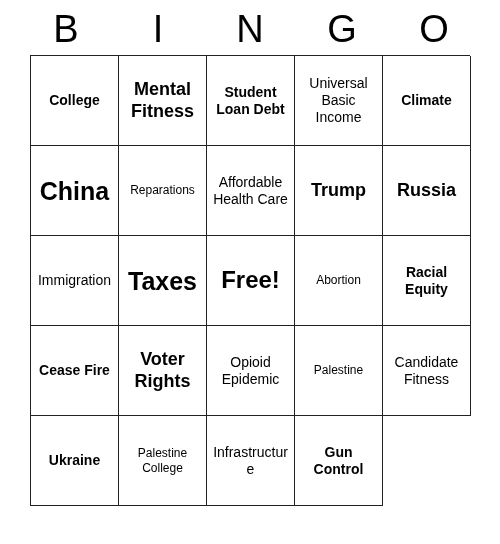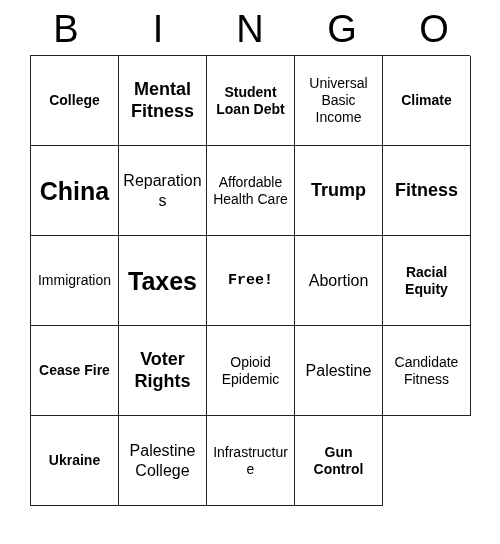--- a/index.html
+++ b/index.html
@@ -67,31 +67,30 @@
       font-size: 18px;
       font-weight: bold;
     }
 
     .size-md {
       font-size: 14px;
       font-weight: bold;
     }
 
     .size-sm {
-      font-size: 16px;
+      font-size: 12px;
     }
 
     .size-xs {
       font-size: 14px;
     }
 
     .free-cell {
-      font-size: 15px;
+      font-size: 24px;
       font-weight: bold;
-      font-family: Liberation Mono, monospace;
     }
   </style>
 </head>
 <body>
 
 <div class="bingo-header">
   <div class="bingo-header-letter">B</div>
   <div class="bingo-header-letter">I</div>
   <div class="bingo-header-letter">N</div>
   <div class="bingo-header-letter">G</div>
@@ -120,21 +119,21 @@
     <div class="bingo-cell">
       <span class="cell-text size-sm">Reparations</span>
     </div>
     <div class="bingo-cell">
       <span class="cell-text size-xs">Affordable Health Care</span>
     </div>
     <div class="bingo-cell">
       <span class="cell-text size-lg">Trump</span>
     </div>
     <div class="bingo-cell">
-      <span class="cell-text size-lg">Fitness</span>
+      <span class="cell-text size-lg">Russia</span>
     </div>
     <div class="bingo-cell">
       <span class="cell-text size-xs">Immigration</span>
     </div>
     <div class="bingo-cell">
       <span class="cell-text size-xl">Taxes</span>
     </div>
     <div class="bingo-cell">
       <span class="cell-text free-cell">Free!</span>
     </div>

